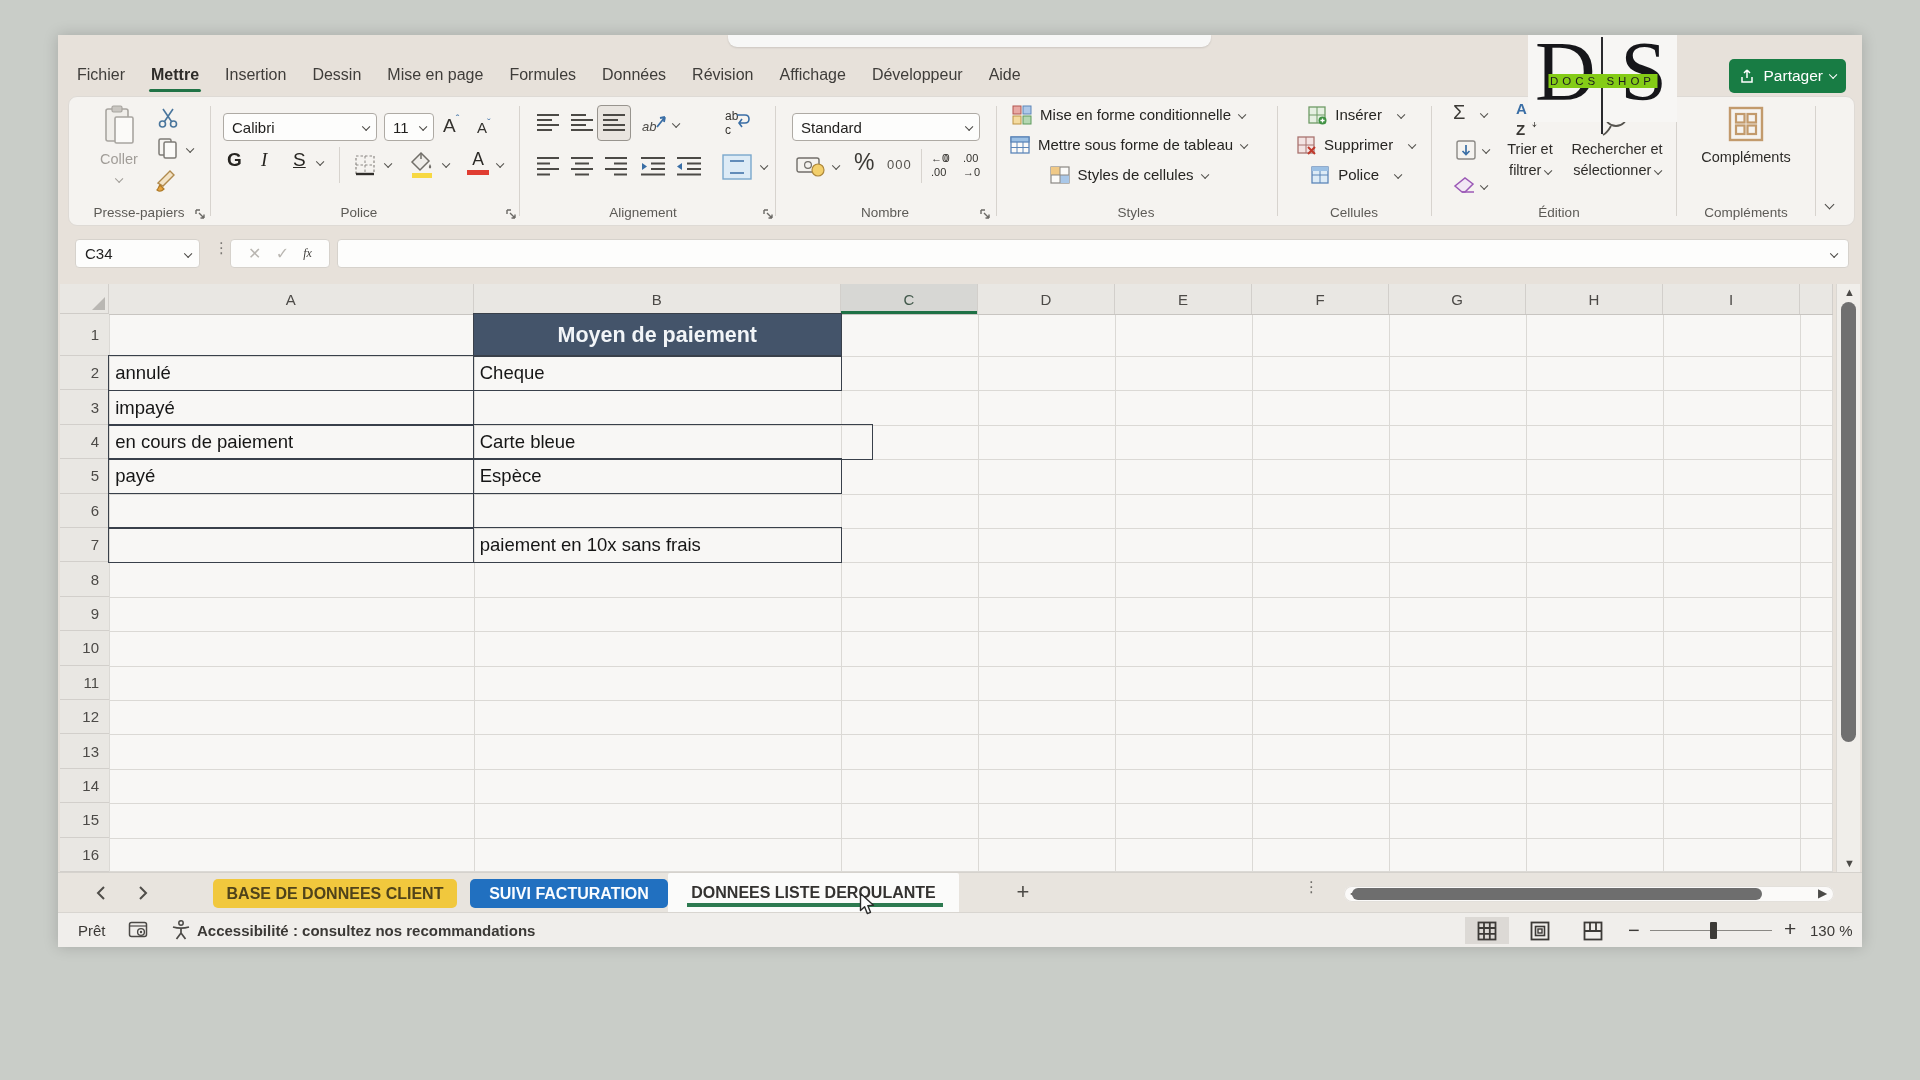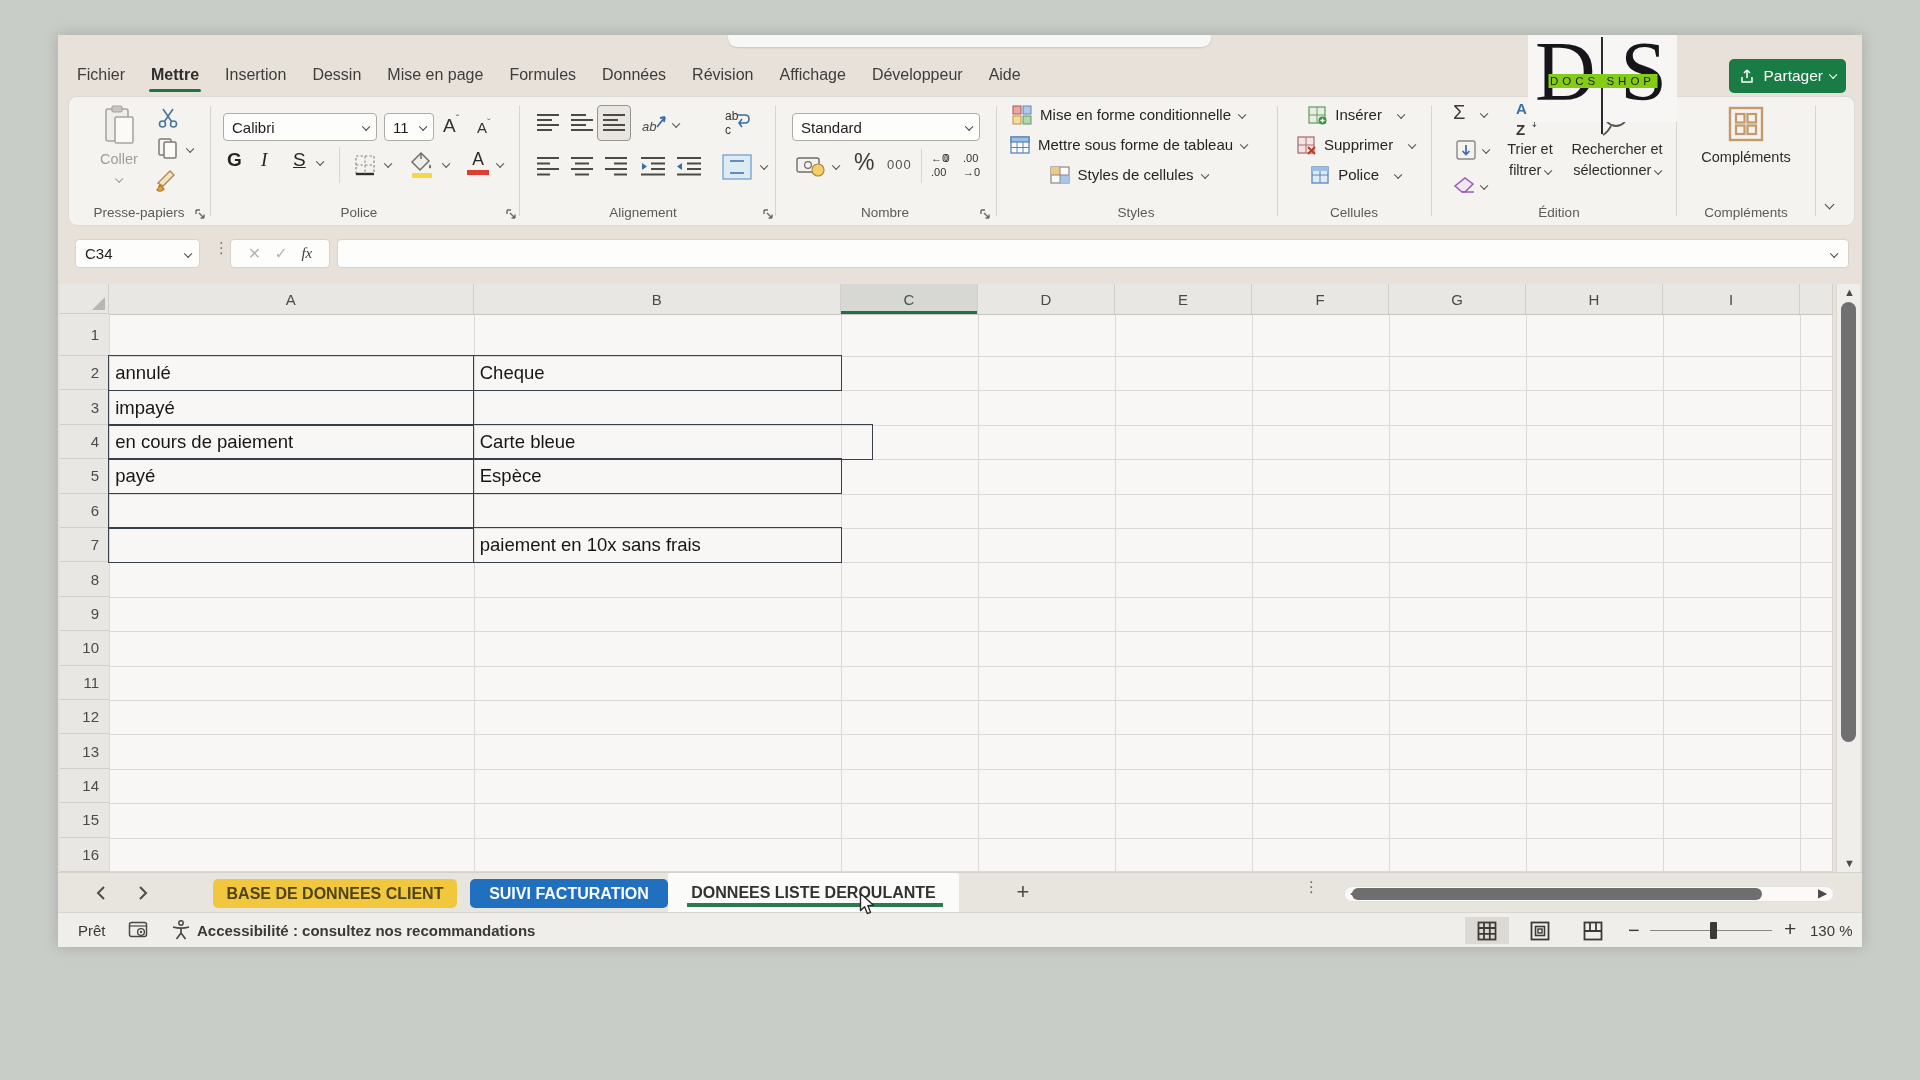--- a/index.html
+++ b/index.html
@@ -49,21 +49,21 @@
            display:flex; align-items:center; font-size:15px; color:#1f1e1c; padding:0 8px; }
   .combo .cv { margin-left:auto; color:#4a4844; }
   .stack3 { position:absolute; display:flex; flex-direction:column; gap:5px;align-items:center; }
   .stackitem { display:flex; align-items:center; gap:8px; height:25px; color:#33312e; }
   .bigbtn2 { position:absolute; display:flex; flex-direction:column; align-items:center;
              font-size:14.5px; color:#2e2c29; text-align:center; line-height:21px; }
   
   .frow { position:absolute; left:0; top:204px; width:1804px; height:29px; }
   .fbox { position:absolute; background:#fdfdfc; border:1px solid #d6d2cc; border-radius:4px; height:29px; }
   .namebox-text { font-size:15px; color:#222; }
-  .fxi { font-style:italic; font-family:"Liberation Serif",serif; font-size:15px; color:#3e3c39; }
+  .fxi { font-style:italic; font-family:"Liberation Serif",serif; font-size:12px; color:#3e3c39; }
   .dots3 { position:absolute; left:156px; top:6px; width:3px; height:18px; color:#7b7874;
            font-size:15px; line-height:6px; }
   
   .gridwrap { position:absolute; left:2px; top:249px; width:1773px; height:588px; background:#f8f7f5; }
   .colhead { position:absolute; top:0; height:30px; background:#e9e7e3; display:flex; align-items:center;
              justify-content:center; font-size:15px; color:#4c4a47; border-right:1px solid #d2cfcb; }
   .colhead.sel { background:#d7d7d4; color:#41584a; }
   .colhead.sel::after { content:""; position:absolute; left:0; right:0; bottom:0; height:3.5px; background:#1e7145; }
   .rowhead { position:absolute; left:0; width:49px; background:#e9e7e3; display:flex; align-items:center;
              justify-content:flex-end; padding-right:10px; font-size:15px; color:#4c4a47;
@@ -522,20 +522,21 @@
         <div class="hline" style="top:312.8px;width:1724px"></div>
         <div class="hline" style="top:347.2px;width:1724px"></div>
         <div class="hline" style="top:381.59999999999997px;width:1724px"></div>
         <div class="hline" style="top:415.99999999999994px;width:1724px"></div>
         <div class="hline" style="top:450.3999999999999px;width:1724px"></div>
         <div class="hline" style="top:484.7999999999999px;width:1724px"></div>
         <div class="hline" style="top:519.1999999999999px;width:1724px"></div>
         <div class="hline" style="top:553.5999999999999px;width:1724px"></div>
         <div class="hline" style="top:586.9999999999999px;width:1724px"></div>
         <div class="hline" style="top:30px;width:1724px;background:#c8c5c1"></div>
+        <div class="tcell th" style="left:412.75px;top:29.25px;width:369px;height:43.5px">Moyen de paiement</div>
         <div class="tcell" style="left:48.25px;top:71.25px;width:366px;height:35.9px">annulé</div>
         <div class="tcell" style="left:412.75px;top:71.25px;width:369px;height:35.9px">Cheque</div>
         <div class="tcell" style="left:48.25px;top:105.65px;width:366px;height:35.9px">impayé</div>
         <div class="tcell" style="left:48.25px;top:140.05px;width:366px;height:35.9px">en cours de paiement</div>
         <div class="tcell" style="left:412.75px;top:140.05px;width:400px;height:35.9px">Carte bleue</div>
         <div class="tcell" style="left:412.75px;top:174.45000000000002px;width:369px;height:35.9px">Espèce</div>
         <div class="tcell" style="left:48.25px;top:174.45000000000002px;width:366px;height:35.9px">payé</div>
         <div class="tcell" style="left:48.25px;top:208.85000000000002px;width:366px;height:35.9px"></div>
         <div class="tcell" style="left:48.25px;top:243.25000000000003px;width:366px;height:35.9px"></div>
         <div class="tcell" style="left:412.75px;top:243.25000000000003px;width:369px;height:35.9px">paiement en 10x sans frais</div>

